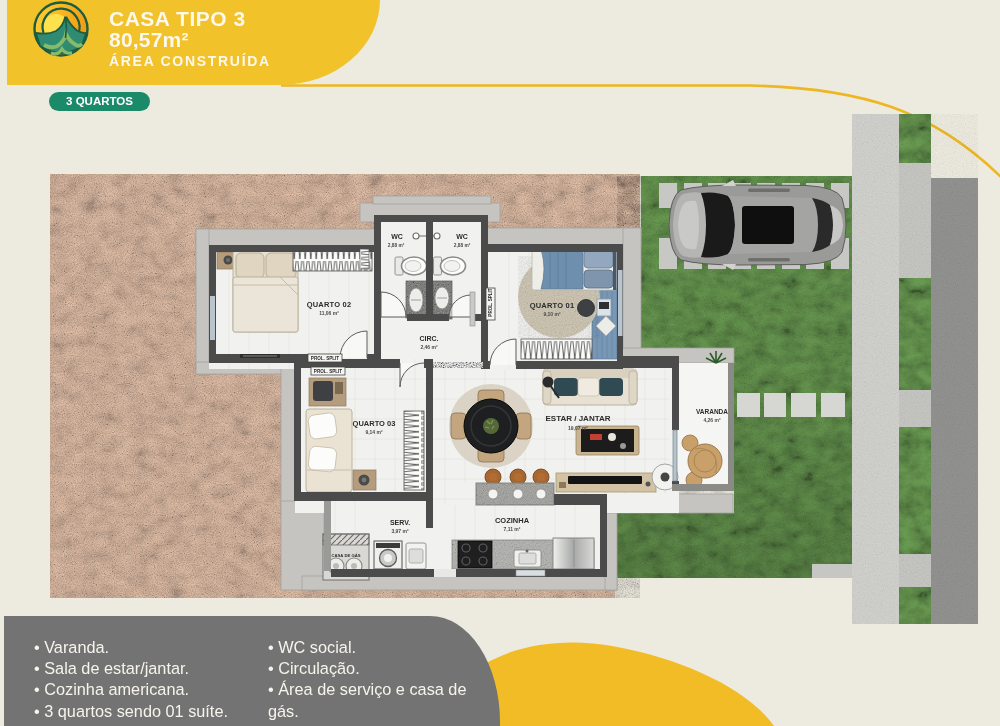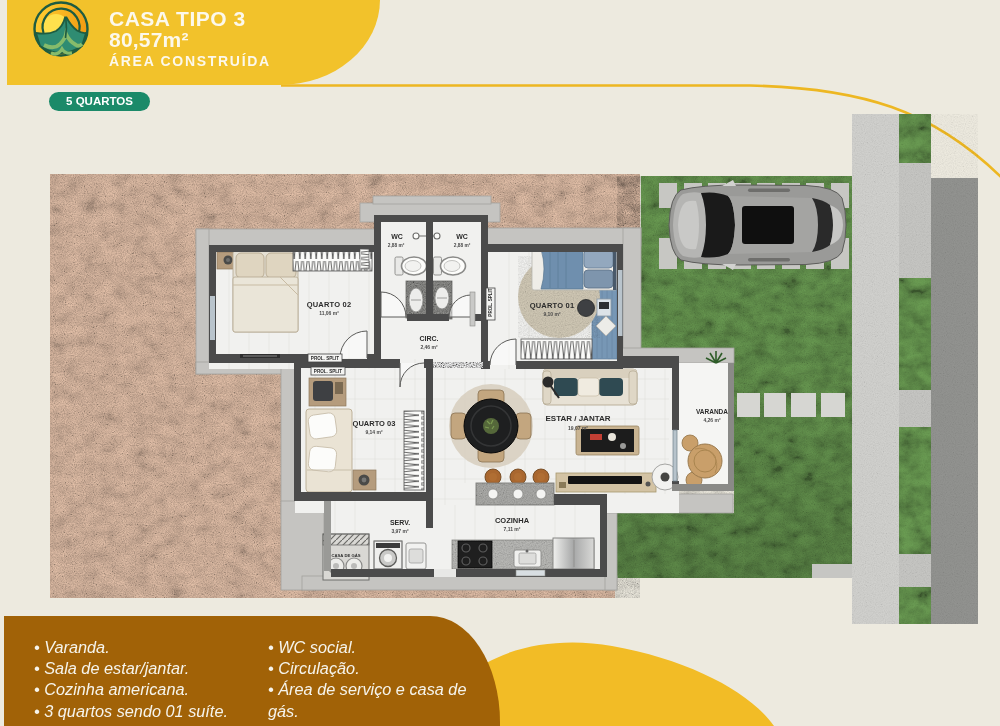--- a/index.html
+++ b/index.html
@@ -3,21 +3,21 @@
 <meta charset="utf-8">
 <style>
 html,body{margin:0;padding:0;width:1000px;height:726px;overflow:hidden;background:#EDEADF;font-family:"Liberation Sans",sans-serif;}
 #page{position:relative;width:1000px;height:726px;background:#EDEADF;}
 #plansvg{position:absolute;left:0;top:0;}
 #hdr{position:absolute;left:7px;top:0;width:373px;height:85px;background:#F2C22B;border-bottom-right-radius:100px 85px;}
 #hdr .t1{position:absolute;left:102px;top:7px;font-size:21px;font-weight:bold;color:#FCF8EB;letter-spacing:0.5px;}
 #hdr .t2{position:absolute;left:102px;top:28px;font-size:21px;font-weight:bold;color:#FCF8EB;letter-spacing:0.2px;text-align:center;}
 #hdr .t3{position:absolute;left:102px;top:52.5px;font-size:14px;font-weight:bold;color:#FCF8EB;letter-spacing:1.7px;}
 #pill{position:absolute;left:49px;top:92px;width:101px;height:19px;background:#1B8A69;border-radius:10px;color:#fff;font-size:11.5px;font-weight:bold;text-align:center;line-height:19px;}
-#feat{position:absolute;left:4px;top:616px;width:496px;height:110px;background:#a16207;border-top-right-radius:70px 106px;color:#F6F4EC;font-style:italic;}
+#feat{position:absolute;left:4px;top:616px;width:496px;height:110px;background:#737373;border-top-right-radius:70px 106px;color:#F6F4EC;}
 #feat .c1{position:absolute;left:30px;top:21px;font-size:16.3px;line-height:21.2px;}
 #feat .c2{position:absolute;left:264px;top:21px;font-size:16.3px;line-height:21.2px;width:215px;}
 </style>
 </head>
 <body>
 <div id="page">
 
 <svg id="plansvg" width="1000" height="726" viewBox="0 0 1000 726">
 <defs>
 <filter id="grain" x="0%" y="0%" width="100%" height="100%">
@@ -518,19 +518,19 @@
 <path d="M 4 33 Q 16 35 24 31 Q 31 26.5 33 17.5 L 34.5 17.5 Q 39 26 45 30.5 Q 50 33.5 54 33 L 50 46 Q 29 60 8 46 Z" fill="#2F8C72" stroke="#1E5C41" stroke-width="1.8"></path>
 <path d="M 12 45 Q 22 50 28 44 Q 33 39 34 34 Q 37 41 44 45 Q 47 47 50 44" stroke="#86BB6B" stroke-width="3.8" fill="none"></path>
 <path d="M 19 53 Q 26 56 30 49 Q 33 54 40 53" stroke="#86BB6B" stroke-width="3.4" fill="none"></path>
 <path d="M 33.8 18 Q 35.2 28 33.5 38" stroke="#1E5C41" stroke-width="1.7" fill="none"></path>
 </svg>
 <div class="t1">CASA TIPO 3</div>
 <div class="t2">80,57m²</div>
 <div class="t3">ÁREA CONSTRUÍDA</div>
 </div>
 
-<div id="pill">5 QUARTOS</div>
+<div id="pill">3 QUARTOS</div>
 
 <div id="feat">
 <div class="c1">• Varanda.<br>• Sala de estar/jantar.<br>• Cozinha americana.<br>• 3 quartos sendo 01 suíte.</div>
 <div class="c2">• WC social.<br>• Circulação.<br>• Área de serviço e casa de gás.</div>
 </div>
 </div>
 
 </body></html>

